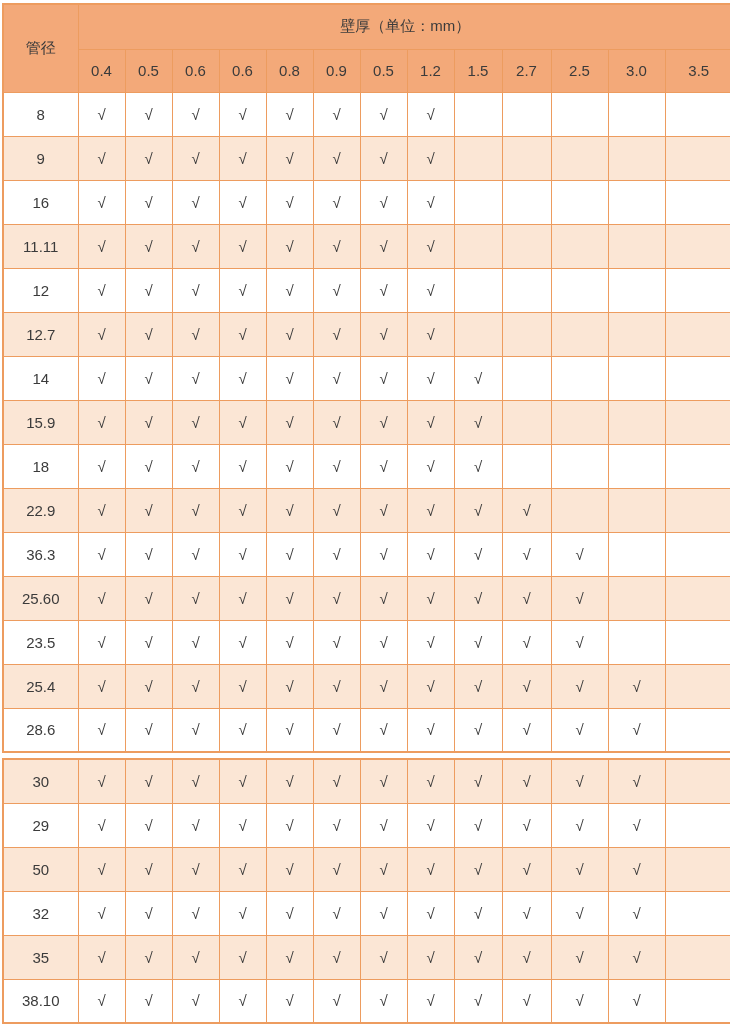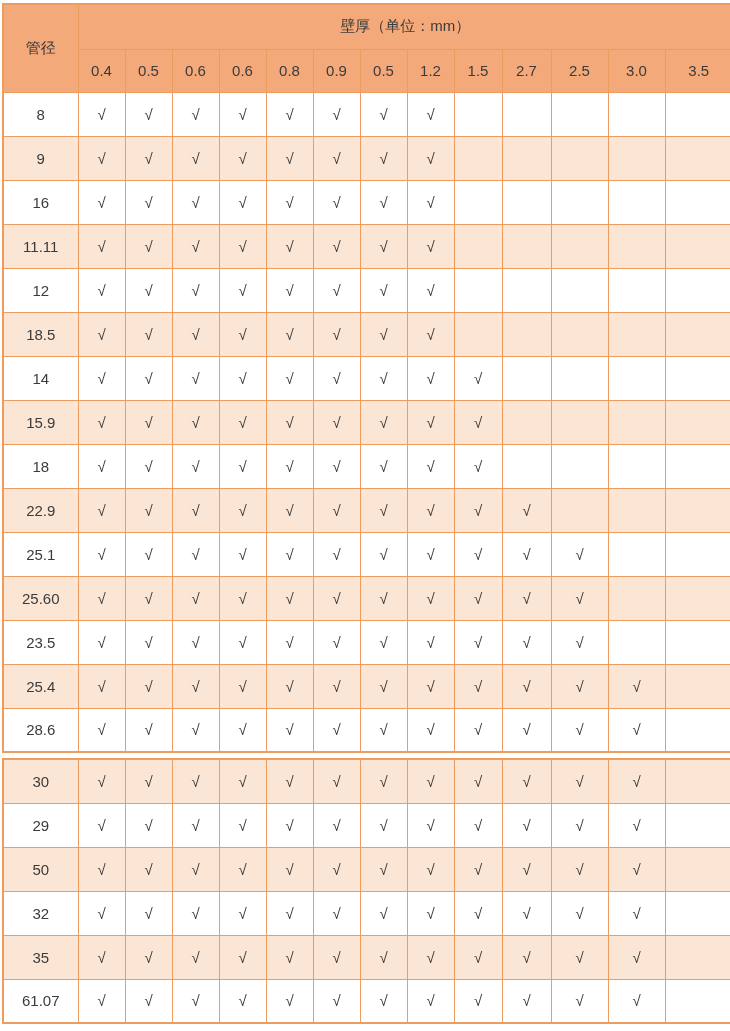--- a/index.html
+++ b/index.html
@@ -164,21 +164,21 @@
           <td>√</td>
           <td>√</td>
           <td>√</td>
           <td></td>
           <td></td>
           <td></td>
           <td></td>
           <td></td>
         </tr>
         <tr class="alt">
-          <td>18.5</td>
+          <td>12.7</td>
           <td>√</td>
           <td>√</td>
           <td>√</td>
           <td>√</td>
           <td>√</td>
           <td>√</td>
           <td>√</td>
           <td>√</td>
           <td></td>
           <td></td>
@@ -244,21 +244,21 @@
           <td>√</td>
           <td>√</td>
           <td>√</td>
           <td>√</td>
           <td>√</td>
           <td></td>
           <td></td>
           <td></td>
         </tr>
         <tr>
-          <td>25.1</td>
+          <td>36.3</td>
           <td>√</td>
           <td>√</td>
           <td>√</td>
           <td>√</td>
           <td>√</td>
           <td>√</td>
           <td>√</td>
           <td>√</td>
           <td>√</td>
           <td>√</td>
@@ -425,21 +425,21 @@
           <td>√</td>
           <td>√</td>
           <td>√</td>
           <td>√</td>
           <td>√</td>
           <td>√</td>
           <td>√</td>
           <td></td>
         </tr>
         <tr>
-          <td>61.07</td>
+          <td>38.10</td>
           <td>√</td>
           <td>√</td>
           <td>√</td>
           <td>√</td>
           <td>√</td>
           <td>√</td>
           <td>√</td>
           <td>√</td>
           <td>√</td>
           <td>√</td>

